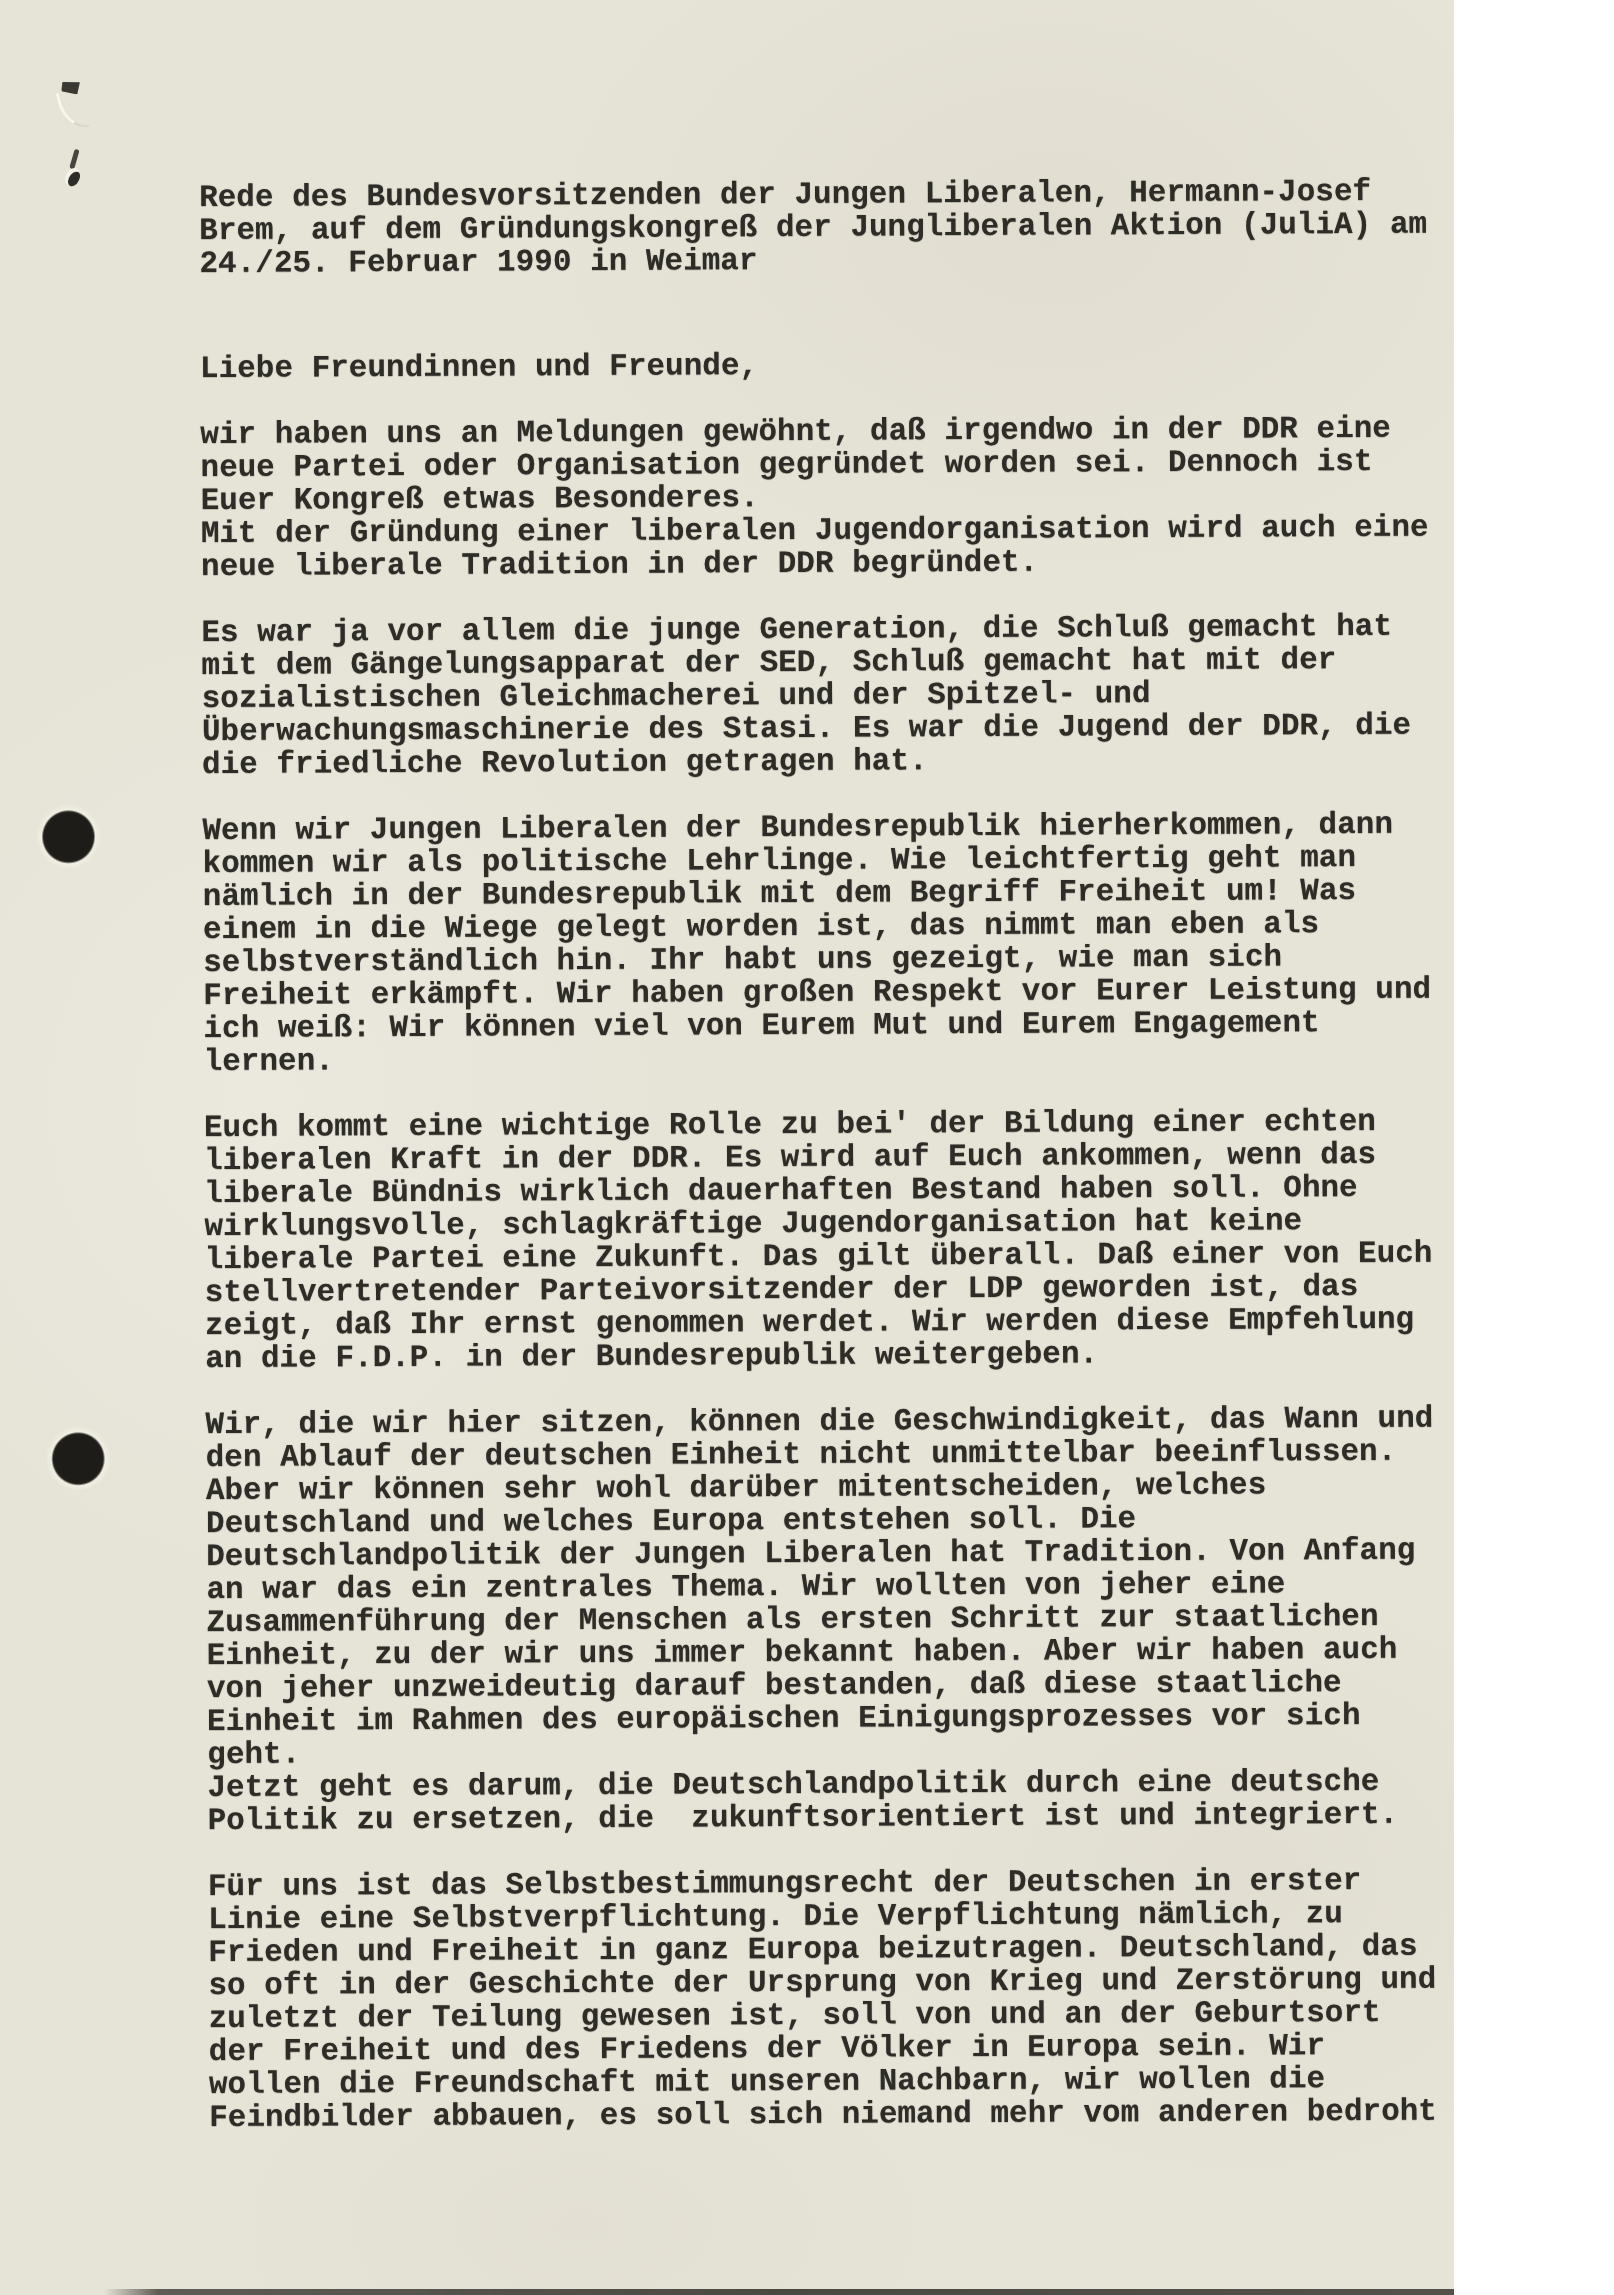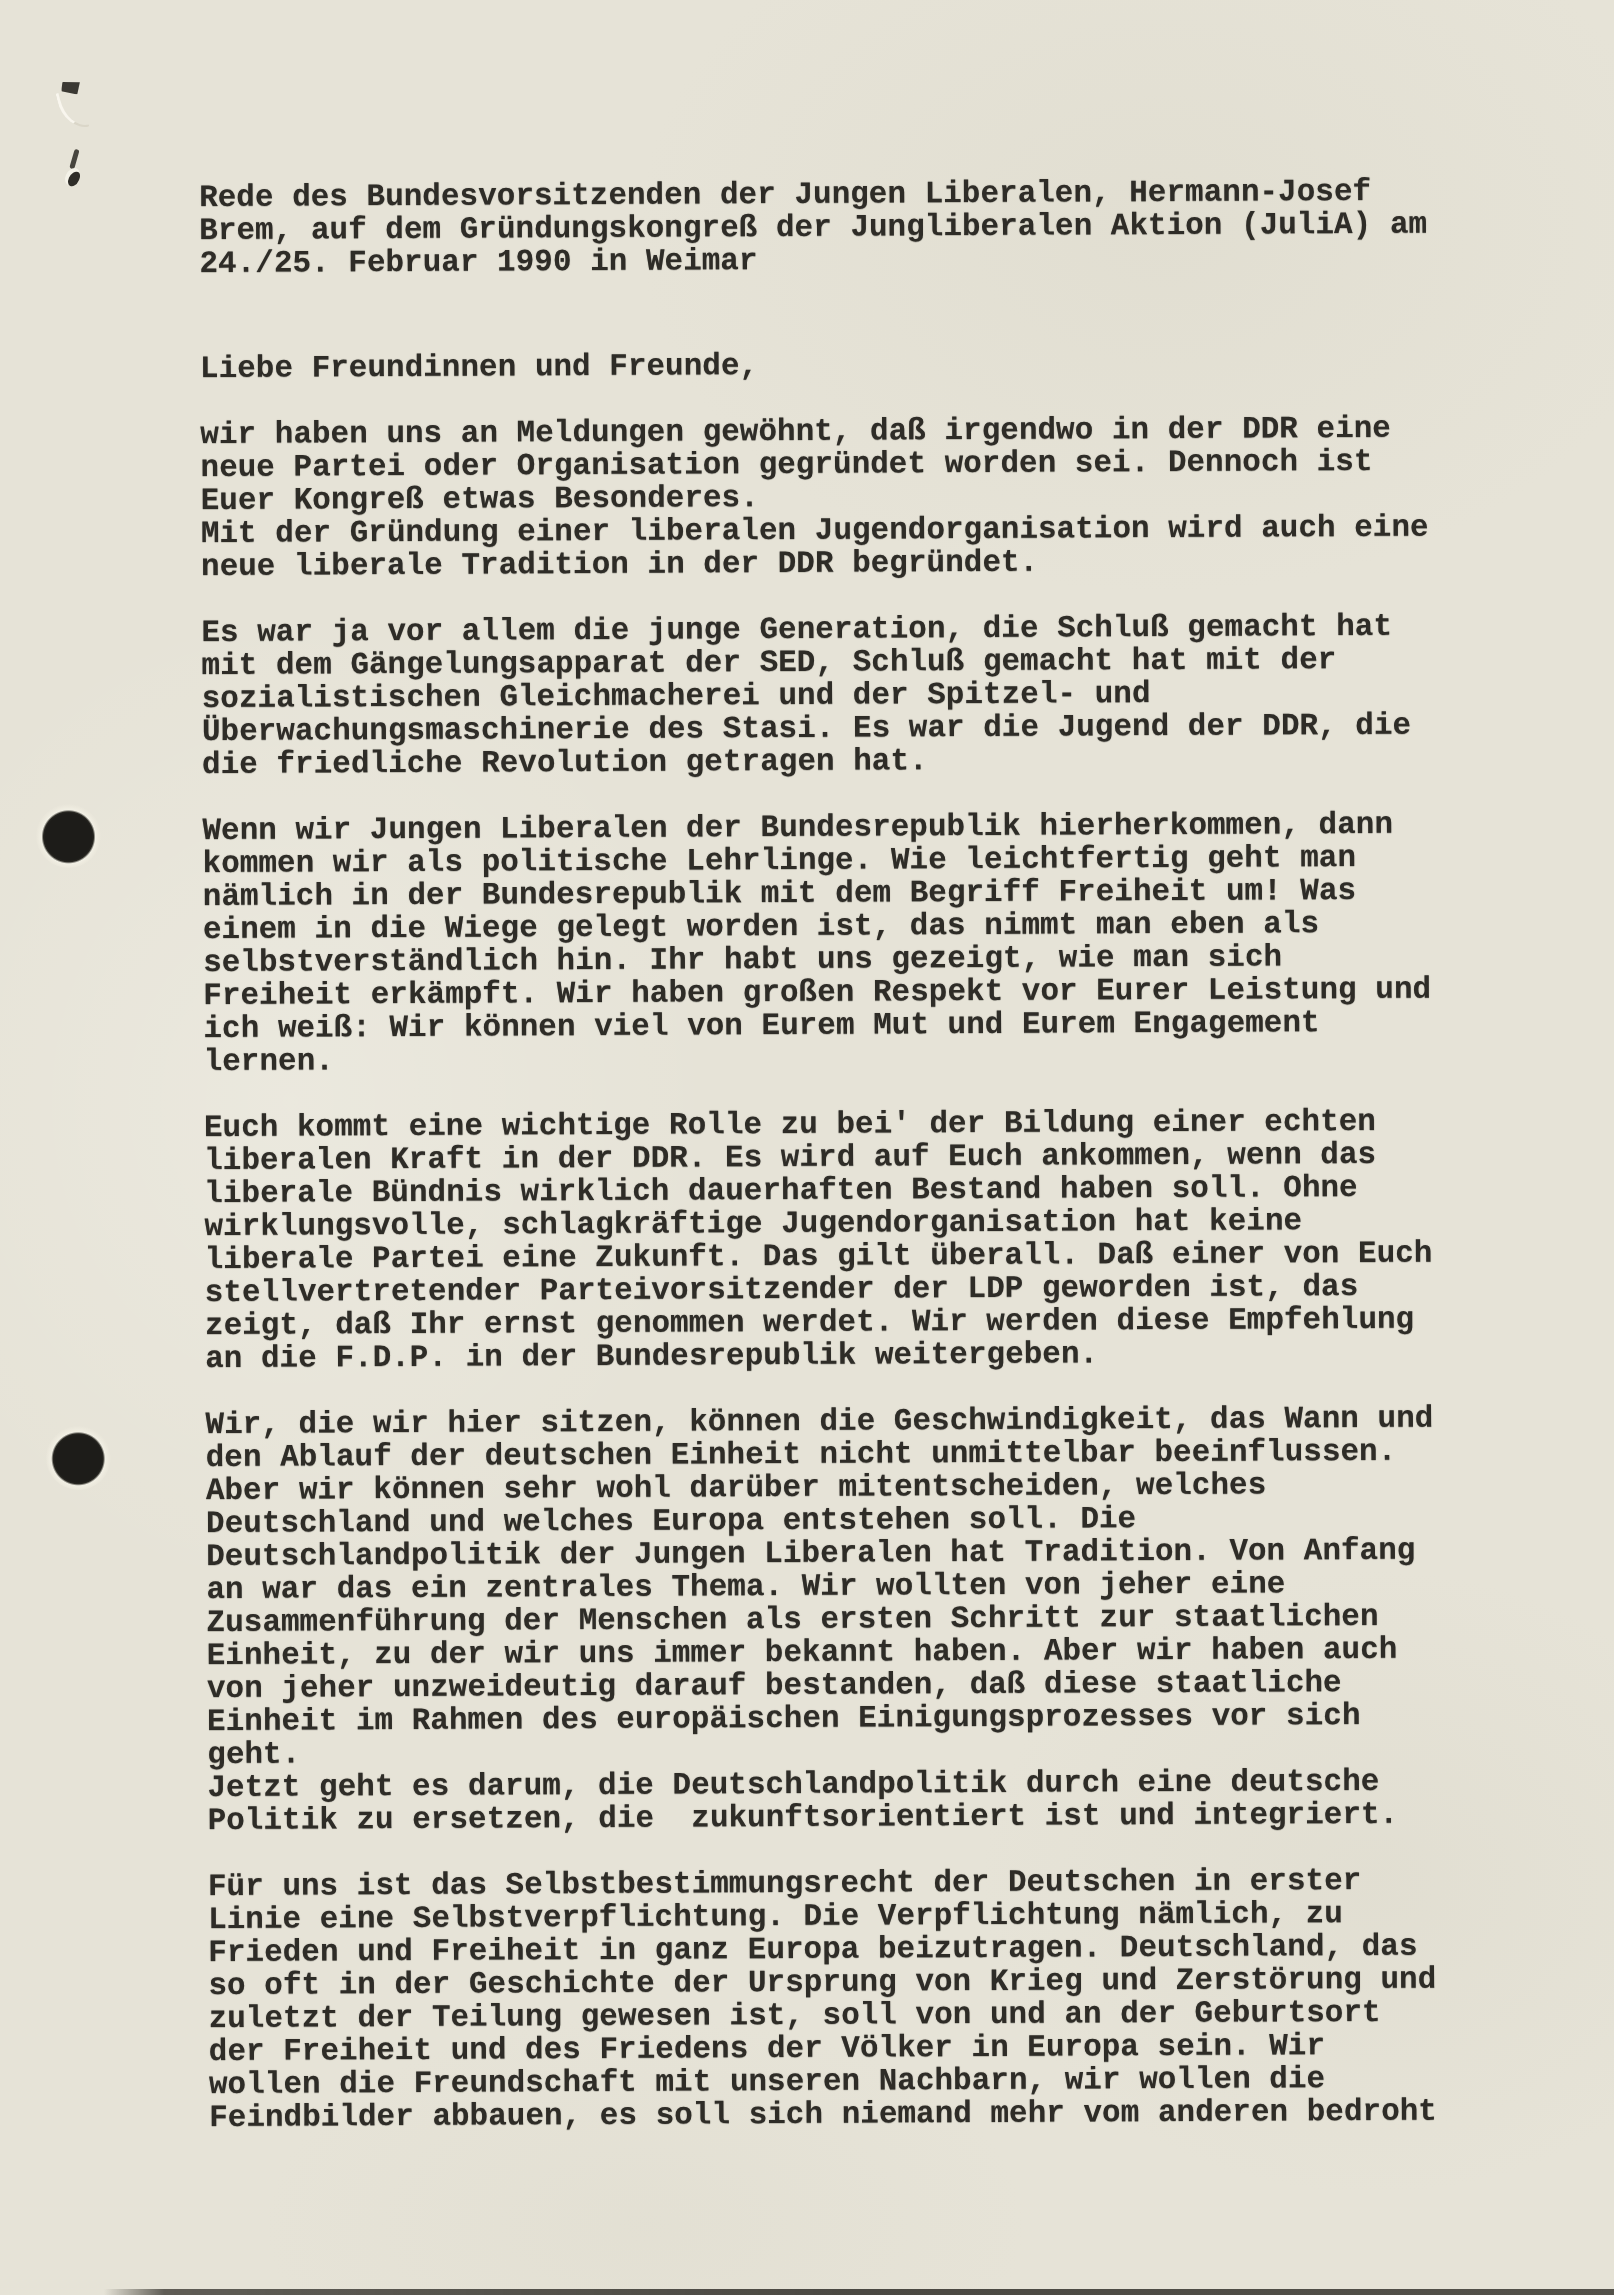--- a/index.html
+++ b/index.html
@@ -6,21 +6,21 @@
     margin: 0;
     padding: 0;
     width: 1614px;
     height: 2295px;
     overflow: hidden;
     font-family: "Liberation Mono", "DejaVu Sans Mono", monospace;
   }
 
   .page {
     position: relative;
-    width: 1614px;
+    width: 1454px;
     height: 2295px;
     background:
       radial-gradient(848px 587px at 72% 10%, rgba(214,211,196,0.30), transparent 62%),
       radial-gradient(718px 848px at 18% 48%, rgba(255,255,250,0.20), transparent 60%),
       radial-gradient(653px 522px at 85% 82%, rgba(208,205,190,0.22), transparent 60%),
       radial-gradient(587px 326px at 40% 97%, rgba(212,209,194,0.18), transparent 65%),
       #e6e3d7;
     overflow: hidden;
   }
 

